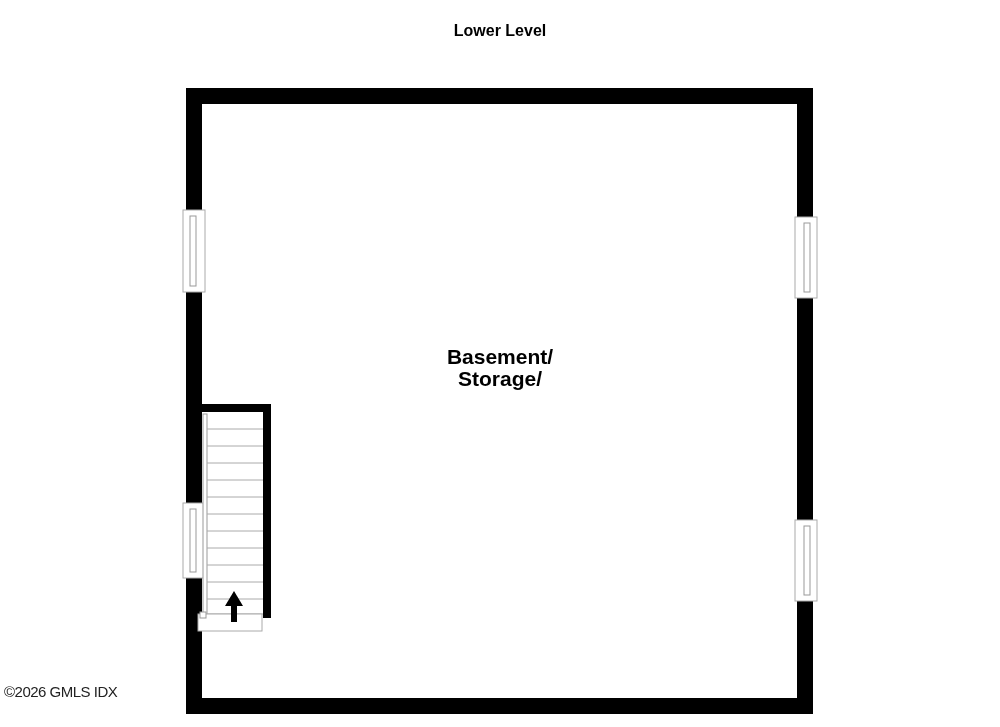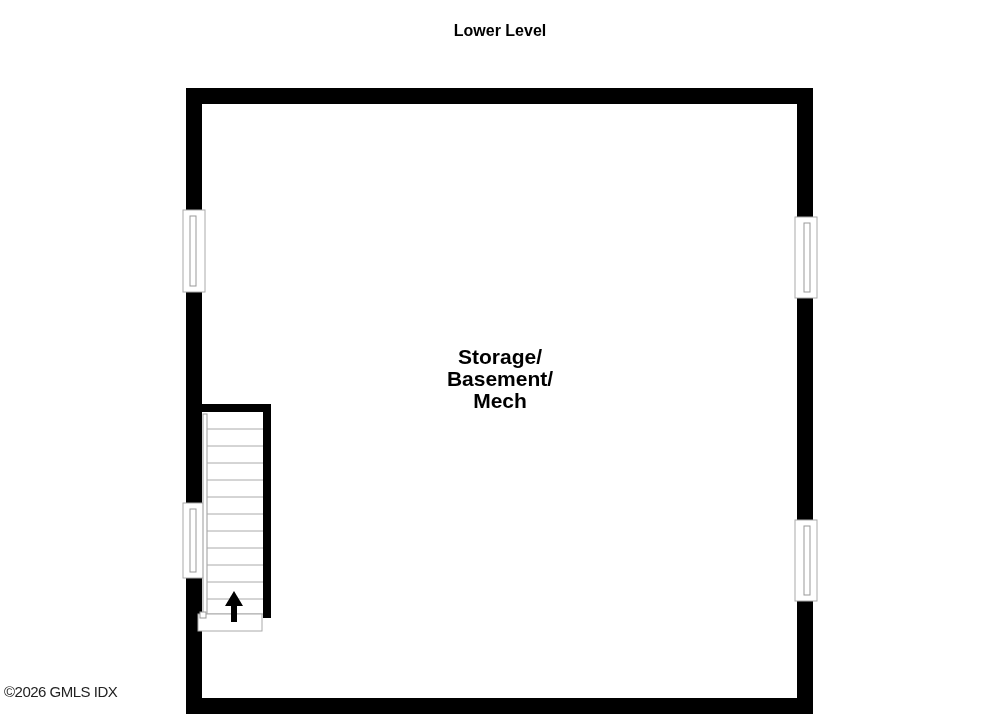--- a/index.html
+++ b/index.html
@@ -64,18 +64,17 @@
     <rect x="198" y="614" width="64" height="17" fill="#fff" stroke="#aaa" stroke-width="1"></rect>
     <rect x="200" y="612" width="6" height="6" fill="#fff" stroke="#999" stroke-width="1"></rect>
     <g fill="#000">
       <polygon points="234,591 225,606 243,606"></polygon>
       <rect x="231" y="605" width="6" height="17"></rect>
     </g>
   </g>
 </svg>
 
 <div class="room-label">
+  <span class="room-name">Basement/</span>
   <span class="room-name">Storage/</span>
-  <span class="room-name">Basement/</span>
-  <span class="room-name">Mech</span>
 </div>
 
 <div class="copyright">©2026 GMLS IDX</div>
 
 </body></html>

